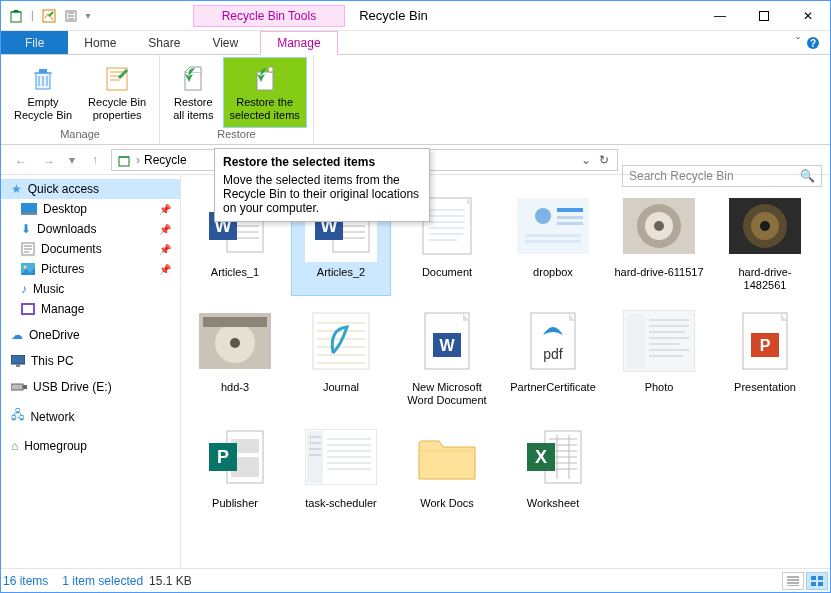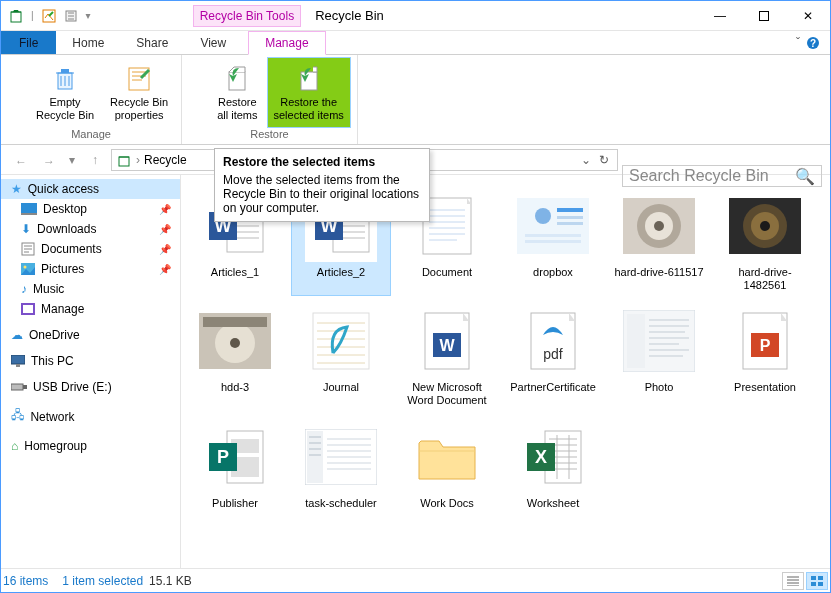--- a/index.html
+++ b/index.html
@@ -1,40 +1,40 @@
 <!DOCTYPE html>
 <html><head>
 <meta charset="utf-8">
 <style>
 * { margin: 0; padding: 0; box-sizing: border-box; font-family: "Segoe UI", Tahoma, sans-serif; }
 body { width: 831px; height: 593px; background: #fff; overflow: hidden; font-size: 12px; color: #000; border: 1px solid #4b9bff; }
 .titlebar { height: 30px; display: flex; align-items: center; background: #fff; border-bottom: 1px solid #e5e5e5; }
 .qat { display: flex; align-items: center; gap: 4px; padding-left: 6px; }
 .qat-icon { width: 18px; height: 18px; display:flex; align-items:center; justify-content:center; }
 .qat-sep { color: #888; font-size: 10px; padding: 0 2px; }
-.tabgroup-label { margin-left: 100px; background: #fce3f8; color: #b300a4; font-size: 12px; padding: 3px 6px; border: 1px solid #f3b3ee; }
+.tabgroup-label { margin-left: 100px; background: #fce3f8; color: #b300a4; font-size: 12px; padding: 3px 28px; border: 1px solid #f3b3ee; }
 .title-txt { margin-left: 14px; font-size: 13px; }
 .wincontrols { margin-left: auto; display: flex; }
 .wincontrols div { width: 44px; height: 30px; display: flex; align-items: center; justify-content: center; font-size: 12px; }
 .tabs { height: 24px; display: flex; align-items: stretch; border-bottom: 1px solid #d0d0d0; position: relative; }
 .tab { padding: 4px 16px; font-size: 12px; color: #333; display:flex; align-items:center; }
-.tab.file { background: #1979ca; color: #0f172a; padding: 4px 18px; }
+.tab.file { background: #1979ca; color: #e5e5e5; padding: 4px 24px; }
 .tab.active { background: #fff; border: 1px solid #f3b3ee; border-bottom: 1px solid #fff; color: #b300a4; margin-bottom: -1px; }
 .rbn-help { margin-left: auto; display:flex; align-items:center; gap:6px; padding-right:10px; }
 .ribbon { height: 90px; background: #fff; border-bottom: 1px solid #d0d0d0; display: flex; }
 .rgroup { border-right: 1px solid #e1e1e1; padding: 2px 6px; display:flex; flex-direction:column; align-items:center; }
-.rgroup-btns { display:flex; flex:1; gap:2px;margin-left:22px; }
+.rgroup-btns { display:flex; flex:1; gap:2px; }
 .rbtn { display:flex; flex-direction:column; align-items:center; justify-content:flex-start; padding:4px 6px; text-align:center; line-height:1.15; font-size:11px; border:1px solid transparent; }
 .rbtn.active { background:#84cc16; border:1px solid #99d1ff; }
 .rbtn .ico { height:32px; display:flex; align-items:center; justify-content:center; margin-bottom:2px; }
 .rgroup-label { font-size:11px; color:#666; margin-top:auto; padding-bottom:2px; }
 .addrbar { height: 30px; display:flex; align-items:center; gap:4px; padding:0 8px; border-bottom:1px solid #e5e5e5; }
 .navbtn { width:24px; height:24px; display:flex; align-items:center; justify-content:center; color:#999; }
 .addr { flex:1; height:22px; border:1px solid #ccc; display:flex; align-items:center; padding:0 4px; gap:4px; font-size:12px; }
-.search { width:200px; height:22px; border:1px solid #ccc; display:flex; align-items:center; padding:0 6px; color:#888; font-size:16px;margin-top:33px; }
+.search { width:200px; height:22px; border:1px solid #ccc; display:flex; align-items:center; padding:0 6px; color:#888; font-size:12px;margin-top:33px; }
 .body { display:flex; height: calc(593px - 30px - 24px - 90px - 30px - 24px - 2px); }
 .sidebar { width:180px; border-right:1px solid #e5e5e5; overflow:hidden; padding-top:4px; }
 .sitem { display:flex; align-items:center; gap:6px; padding:3px 8px 3px 20px; font-size:12px; }
 .sitem.head { padding-left:10px; margin-top:6px; }
 .sitem.head:first-child { margin-top:0; }
 .sitem.active { background:#cce8ff; }
 .pin { margin-left:auto; color:#7a7a7a; font-size:10px; }
 .content { flex:1; overflow:auto; padding:10px 4px; position:relative; }
 .grid { display:grid; grid-template-columns: repeat(6, 100px); gap:4px 6px; }
 .item { display:flex; flex-direction:column; align-items:center; text-align:center; padding:4px; font-size:11px; border:1px solid transparent; }

